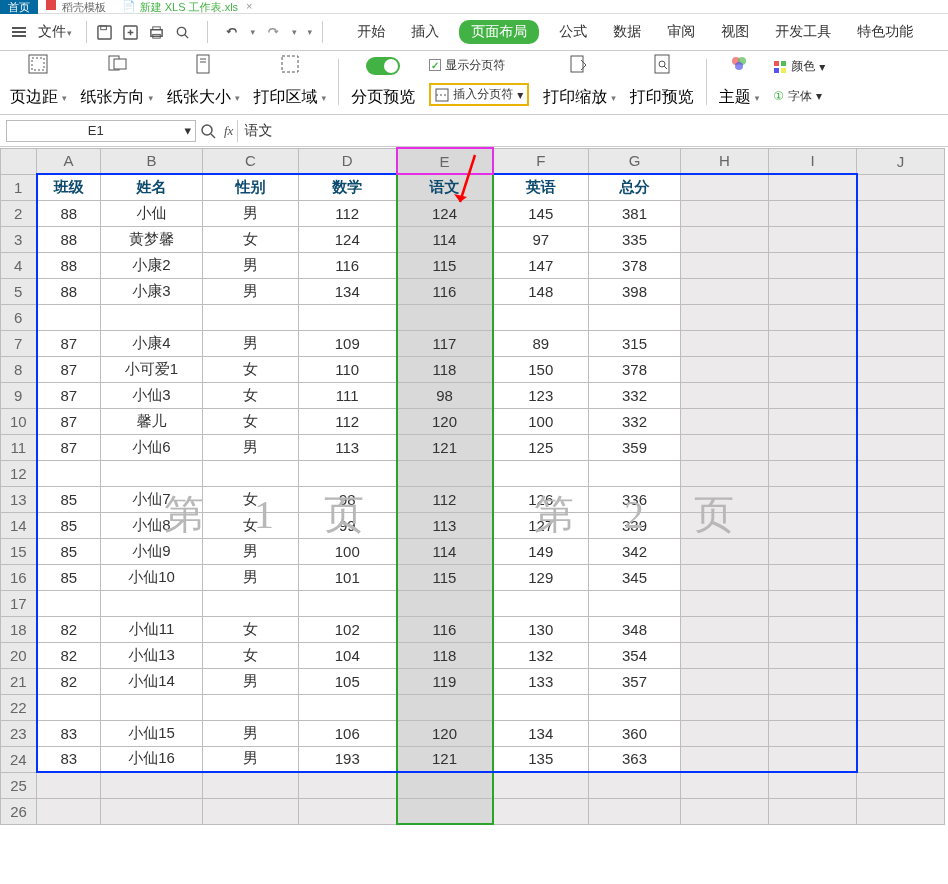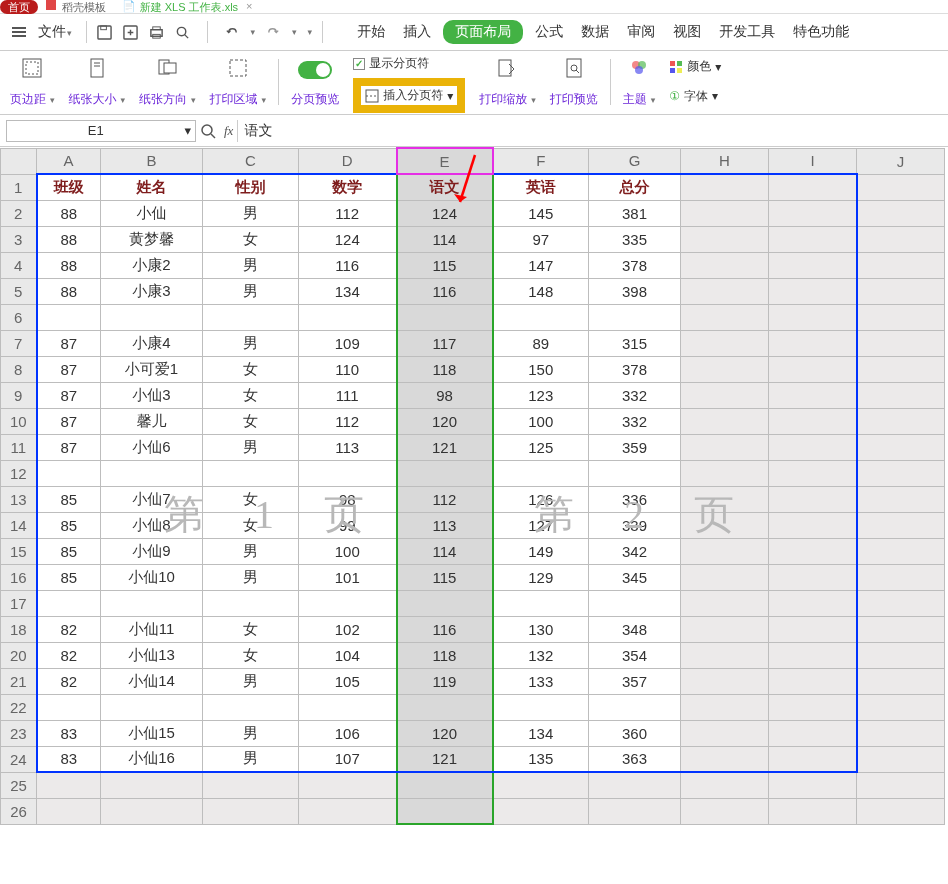--- a/index.html
+++ b/index.html
@@ -19,75 +19,74 @@
     border-bottom: 1px solid #ddd;
   }
   .tabstrip .tab {
     height: 14px;
     padding: 0 8px;
     font-size: 11px;
     display:flex;align-items:flex-start;
     gap:4px;
   }
   .tabstrip .tab.active {
-    background: #b91c1c;
+    background: #0369a1;
     color:#fff;
-    border-radius:7px;
   }
   .tabstrip .tab .sq { width:10px;height:10px;background:#e04646;display:inline-block;margin-right:2px;}
   .tabstrip .tab.mid { color:#666;}
   .tabstrip .tab.green-text { color:#43b244;}
   .tabstrip .x { color:#999;margin-left:4px;}
   
   .menubar {
     display:flex;
     align-items:center;
     padding: 6px 8px 6px 8px;
     gap: 4px;
     border-bottom:1px solid #ccc;
   }
   .menubar .hamburger { display:inline-flex;flex-direction:column;gap:2px;padding:2px 4px;}
   .menubar .hamburger span{width:14px;height:2px;background:#555;display:block;}
   .menubar .filelabel { font-size:14px; color:#333;padding:0 4px;}
   .menubar .dd { color:#777;font-size:9px;padding-left:1px;}
   .menubar .sep { width:1px;height:22px;background:#ccc;margin:0 6px;}
   .menubar .qicons { display:flex;gap:10px;align-items:center;}
   .menubar .qicons .ic { width:16px;height:16px;display:flex;align-items:center;justify-content:center;color:#555;}
-  .menubar .menutabs { display:flex;gap:6px;margin-left:18px;align-items:flex-end;}
+  .menubar .menutabs { display:flex;gap:14px;margin-left:18px;align-items:flex-end;}
   .menubar .menutabs .mt { font-size:14px;color:#333;padding:3px 6px;}
   .menubar .menutabs .mt.active { background:#43b244;color:#fff;border-radius:10px;padding:3px 12px;}
   
   .ribbon {
     display:flex;
     align-items:flex-end;
     padding: 4px 4px 6px 4px;
     border-bottom:1px solid #ccc;
     gap: 2px;
     height: 64px;
   }
   .ribbon .grp {
     display:flex;flex-direction:column;align-items:center;justify-content:flex-end;
     padding:0 6px;
     height:100%;
     gap:4px;
   }
   .ribbon .grp .ic { width:24px;height:22px;display:flex;align-items:center;justify-content:center;color:#555;}
-  .ribbon .grp .lbl { font-size:12px;color:#6d28d9;display:flex;align-items:center;gap:2px;white-space:nowrap;margin-top:8px;}
+  .ribbon .grp .lbl { font-size:16px;color:#000000;display:flex;align-items:center;gap:2px;white-space:nowrap;margin-top:8px;}
   .ribbon .vsep { width:1px;height:46px;background:#ccc;margin:0 4px;align-self:center;}
   .ribbon .stack { display:flex;flex-direction:column;justify-content:space-around;height:100%;padding:0 6px;gap:6px;}
   .ribbon .stack .row { display:flex;align-items:center;gap:4px;font-size:12px;color:#333;white-space:nowrap;}
   .ribbon .stack .row .cbx { width:12px;height:12px;border:1px solid #888;display:inline-flex;align-items:center;justify-content:center;font-size:10px;color:#43b244;font-weight:bold;}
   .ribbon .switch {
     width:34px;height:18px;border-radius:9px;background:#43b244;position:relative;margin:2px 6px 0 6px;
   }
   .ribbon .switch::after{
     content:"";position:absolute;right:2px;top:2px;width:14px;height:14px;border-radius:50%;background:#fff;
   }
   .pink-box {
-    border:8px solid #eab308;
+    border:2px solid #eab308;
     padding:1px 4px;
   }
   
   .fbar {
     display:flex;align-items:center;
     padding:3px 6px;
     border-bottom:1px solid #ccc;
     height:32px;
   }
   .fbar .namebox {
@@ -124,21 +123,21 @@
   .cw-J{width:88px;}
   table.sheet th.colhdr {
     background:#e9e9e9;color:#666;font-weight:normal;font-family:Arial;
     border-top:1px solid #bdbdbd;
   }
   table.sheet th.rowh {
     background:#e9e9e9;color:#666;font-weight:normal;font-family:Arial;
   }
   table.sheet td { background:#fff;}
   
-  .chead { color:#7f1d1d;font-weight:bold;}
+  .chead { color:#0c4a6e;font-weight:bold;}
   
   td.sel, th.sel { background:#d9d9d9 !important;}
   th.colhdr.sel { background:#d9d9d9 !important;}
   
   .pink-col {
     border:2px solid #e52ee5 !important;
   }
   
   .green-left { border-left:2px solid #2aa52a !important;}
   .green-right{ border-right:2px solid #2aa52a !important;}
@@ -266,34 +265,34 @@
         <svg width="22" height="22" viewBox="0 0 22 22">
           <rect x="2" y="2" width="18" height="18" fill="none" stroke="#555"></rect>
           <rect x="5" y="5" width="12" height="12" fill="none" stroke="#555" stroke-dasharray="2"></rect>
         </svg>
       </span>
     <span class="lbl tri">页边距</span>
   </div>
   <div class="grp">
     <span class="ic">
         <svg width="22" height="22" viewBox="0 0 22 22">
+          <rect x="3" y="3" width="10" height="14" fill="none" stroke="#555"></rect>
+          <rect x="8" y="6" width="12" height="10" fill="#fff" stroke="#555"></rect>
+        </svg>
+      </span>
+    <span class="lbl tri">纸张方向</span>
+  </div>
+  <div class="grp">
+    <span class="ic">
+        <svg width="22" height="22" viewBox="0 0 22 22">
           <rect x="5" y="2" width="12" height="18" fill="none" stroke="#555"></rect>
           <path d="M8 6 L14 6 M8 9 L14 9" stroke="#555"></path>
         </svg>
       </span>
     <span class="lbl tri">纸张大小</span>
-  </div>
-  <div class="grp">
-    <span class="ic">
-        <svg width="22" height="22" viewBox="0 0 22 22">
-          <rect x="3" y="3" width="10" height="14" fill="none" stroke="#555"></rect>
-          <rect x="8" y="6" width="12" height="10" fill="#fff" stroke="#555"></rect>
-        </svg>
-      </span>
-    <span class="lbl tri">纸张方向</span>
   </div>
   <div class="grp">
     <span class="ic">
         <svg width="22" height="22" viewBox="0 0 22 22">
           <rect x="3" y="3" width="16" height="16" fill="none" stroke="#555" stroke-dasharray="3 2"></rect>
         </svg>
       </span>
     <span class="lbl tri">打印区域</span>
   </div>
   <div class="vsep"></div>
@@ -703,21 +702,21 @@
           <td class="">360</td>
           <td class="outside"></td>
           <td class="blue-right outside"></td>
           <td class="outside"></td>
         </tr>
         <tr>
           <th class="rowh">24</th>
           <td class="blue-bot blue-left">83</td>
           <td class="blue-bot">小仙16</td>
           <td class="blue-bot">男</td>
-          <td class="blue-bot">107</td>
+          <td class="blue-bot">193</td>
           <td class="sel green-left green-right blue-bot">121</td>
           <td class="blue-bot">135</td>
           <td class="blue-bot">363</td>
           <td class="blue-bot outside"></td>
           <td class="blue-bot blue-right outside"></td>
           <td class="outside"></td>
         </tr>
         <tr>
           <th class="rowh">25</th>
           <td class="outside"></td>

